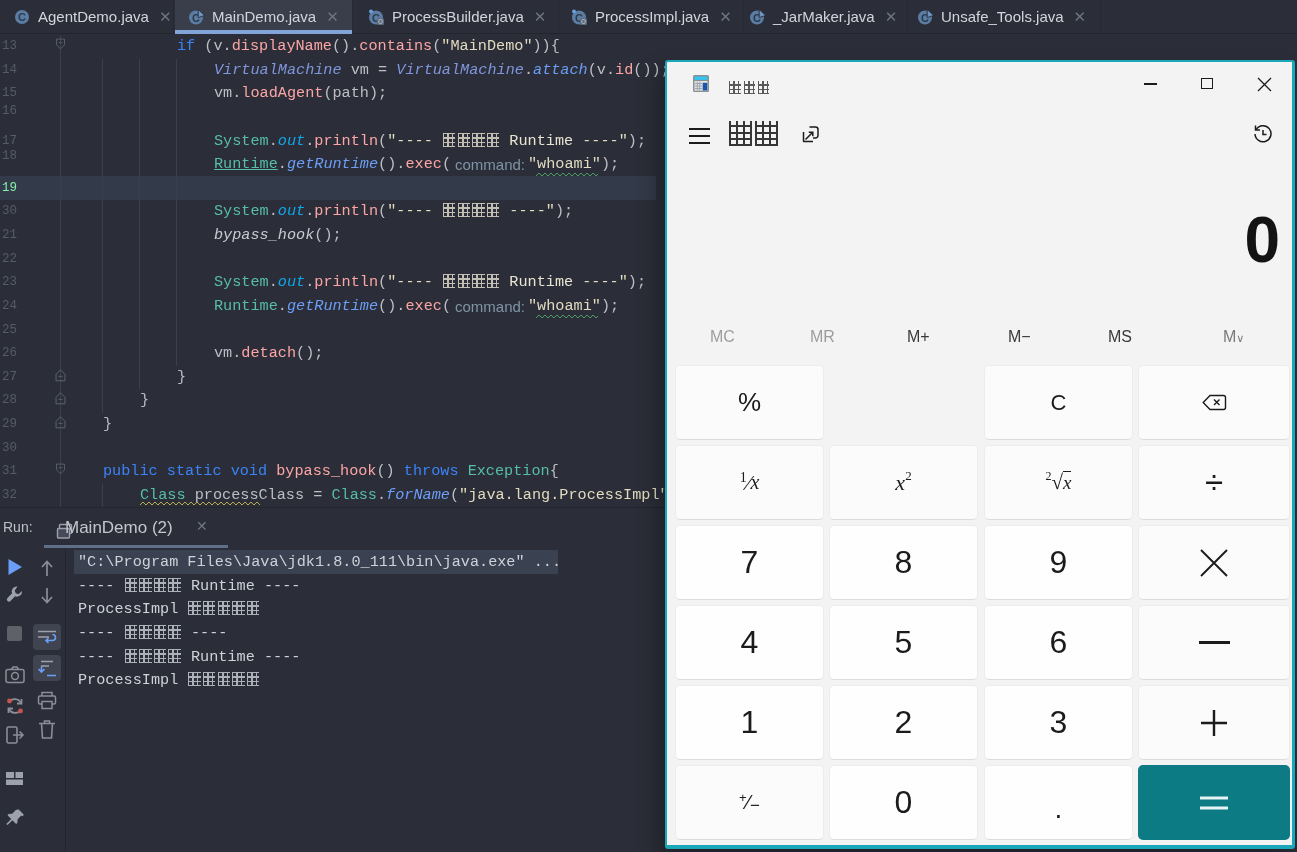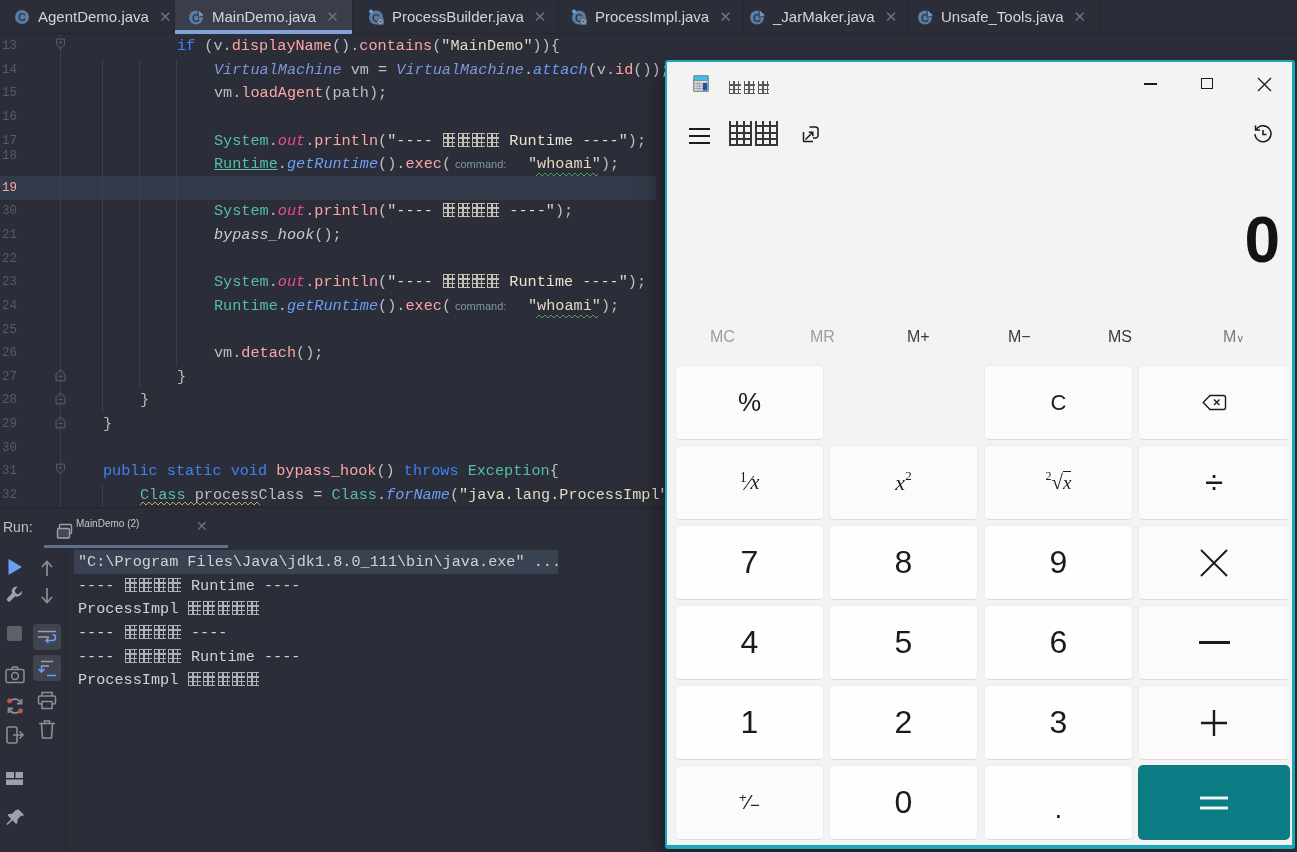--- a/index.html
+++ b/index.html
@@ -14,35 +14,35 @@
 
 #editor{position:absolute;left:0;top:35px;width:1297px;height:472px;overflow:hidden;
  font-family:"Liberation Mono",monospace;font-size:15.2px;color:#bcbec4}
 .cl{position:absolute;height:24px;line-height:23.6px;white-space:pre}
 .ln{position:absolute;left:2px;width:30px;color:#565b66;font-size:12.5px;line-height:23.6px;text-align:left;letter-spacing:0px}
 .kw{color:#3b82f6}
 .cls{color:#56bda6}
 .mtd{color:#fca5a5}
 .smi{color:#6c9ef5;font-style:italic}
 .typ{color:#8096dc;font-style:italic}
-.fld{color:#ec4899;font-style:italic}
+.fld{color:#0ea5e9;font-style:italic}
 .str{color:#e2dbbf}
 .str2{color:#e2dbbf}
 .wht{color:#e9e4d2}
 .itw{color:#c8cad0;font-style:italic}
-.hint{font-family:"Liberation Sans",sans-serif;font-size:11px;color:#7e95a5}
+.hint{font-family:"Liberation Sans",sans-serif;font-size:15px;color:#7e95a5}
 .guide{position:absolute;width:1px;background:#3b3f4a}
 #caretline{position:absolute;left:0;top:141px;width:656px;height:24px;background:#333a49}
 
 .fold{position:absolute;width:13px;height:13px}
 
 #runpanel{position:absolute;left:0;top:507px;width:1297px;height:345px;background:#2b2e38;border-top:1px solid #23252e}
 #runlbl{position:absolute;left:3px;top:11px;font-size:14px;color:#bcc0c7}
 #runtab{position:absolute;left:44px;top:0;height:38px}
-#runtab .t{position:absolute;left:32px;top:10px;font-size:10px;color:#c3c6cc;white-space:nowrap}
+#runtab .t{position:absolute;left:21px;top:10px;font-size:17px;color:#c3c6cc;white-space:nowrap}
 #runtab .x{position:absolute;left:152px;top:10px;font-size:14px;color:#70767f}
 #rununder{position:absolute;left:44px;top:37px;width:184px;height:3px;background:#5f6f88}
 #console{position:absolute;left:66px;top:40px;right:0;bottom:0;font-family:"Liberation Mono",monospace;font-size:15.2px;color:#ced2d8}
 .co{position:absolute;left:12px;height:24px;line-height:23.7px;white-space:pre}
 #sel1{position:absolute;left:8px;top:2px;width:484px;height:24px;background:#3a4150}
 .tbi{position:absolute}
 
 .cj{display:inline-block;vertical-align:-2px;width:12.4px;height:14.5px;margin:0 1.1px;
 background:repeating-linear-gradient(90deg,currentColor 0 1.2px,transparent 1.2px 4.4px),
 repeating-linear-gradient(0deg,currentColor 0 1.2px,transparent 1.2px 4.2px);opacity:.8}
@@ -114,24 +114,24 @@
 <div id="editor">
 <div id="caretline"></div>
 <div class="guide" style="left:60px;top:0;height:472px"></div>
 <div class="guide" style="left:102px;top:24px;height:354px"></div>
 <div class="guide" style="left:102px;top:449px;height:23px"></div>
 <div class="guide" style="left:139px;top:24px;height:330px"></div>
 <div class="guide" style="left:176px;top:24px;height:307px"></div>
 <div class="ln" style="top:0">13</div>
       <div class="ln" style="top:24px">14</div>
       <div class="ln" style="top:47px">15</div>
-      <div class="ln" style="top:71px">16</div>
+      <div class="ln" style="top:65px">16</div>
       <div class="ln" style="top:95px">17</div>
       <div class="ln" style="top:110px">18</div>
-      <div class="ln" style="top:142px;color:#fca5a5">19</div>
+      <div class="ln" style="top:142px;color:#86efac">19</div>
       <div class="ln" style="top:165px">30</div>
       <div class="ln" style="top:189px">21</div>
       <div class="ln" style="top:213px">22</div>
       <div class="ln" style="top:236px">23</div>
       <div class="ln" style="top:260px">24</div>
       <div class="ln" style="top:284px">25</div>
       <div class="ln" style="top:307px">26</div>
       <div class="ln" style="top:331px">27</div>
       <div class="ln" style="top:354px">28</div>
       <div class="ln" style="top:378px">29</div>

